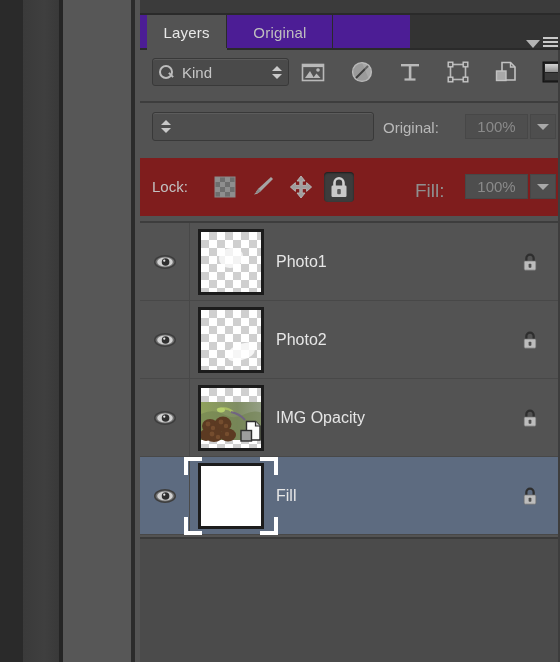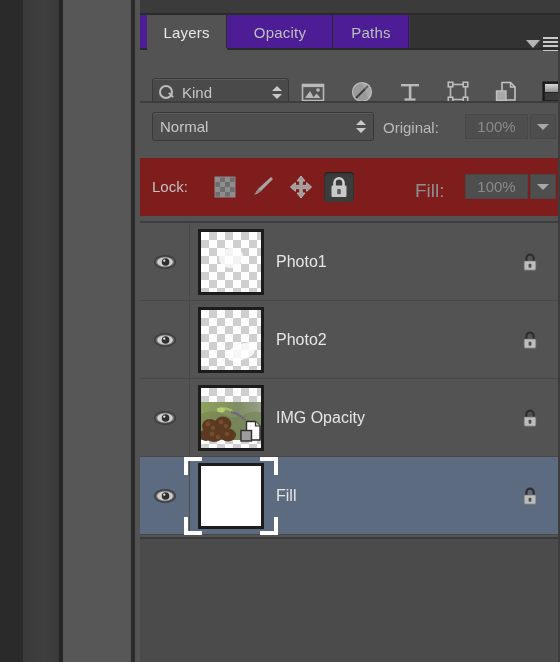--- a/index.html
+++ b/index.html
@@ -42,21 +42,21 @@
   .tabs-underline { position: absolute; left: 0; top: 48px; width: 420px; height: 2px; background: #2a2a2a; }
   .tab-active-underline { position: absolute; left: 7px; top: 48px; width: 80px; height: 2px; background: #535353; }
 
   .panel-menu { position: absolute; right: 2px; top: 22px; display: flex; align-items: center; gap: 3px; }
   .menu-tri { width: 0; height: 0; border-left: 7px solid transparent; border-right: 7px solid transparent;
               border-top: 8px solid #b4b4b4; }
   .menu-lines { display: flex; flex-direction: column; gap: 2px; }
   .menu-lines i { display: block; width: 15px; height: 2px; background: #c9c9c9; }
 
   
-  .filter-row { position: absolute; left: 0; top: 50px; width: 420px; height: 52px; background: #535353; margin-top: 20px; }
+  .filter-row { position: absolute; left: 0; top: 50px; width: 420px; height: 52px; background: #535353; }
   .kind-box {
     position: absolute; left: 12px; top: 8px; width: 137px; height: 28px;
     background: #4a4a4a; border: 1px solid #393939; border-radius: 3px;
     display: flex; align-items: center; padding: 0 6px;
     box-shadow: inset 0 1px 0 #5a5a5a;
   }
   .kind-label { flex: 1; font-size: 15px; color: #c6c6c6; margin-left: 8px; }
   .mag { width: 15px; height: 15px; position: relative; }
   .mag::before { content:""; position:absolute; left:0; top:0; width:10px; height:10px;
                  border:2px solid #bdbdbd; border-radius:50%; }
@@ -171,24 +171,21 @@
   <div class="panel">
 
     <div class="topbar"></div>
     <div class="topbar-line"></div>
 
     <div class="tabs">
       <div class="tab tab-layers active">
         <span>Layers</span>
       </div>
       <div class="tab tab-channels">
-        <span>Opacity</span>
-      </div>
-      <div class="tab tab-paths">
-        <span>Paths</span>
+        <span>Original</span>
       </div>
       <div class="tab-filler"></div>
 
       <div class="panel-menu">
         <span class="menu-tri"></span>
         <span class="menu-lines">
             <i></i>
             <i></i>
             <i></i>
             <i></i>
@@ -264,21 +261,20 @@
                 <stop offset="1" stop-color="#8f8f8f"></stop>
           </linearGradient>
             </defs>
         </svg>
       </div>
     </div>
     <div class="filter-sep"></div>
 
     <div class="blend-row">
       <div class="blend-box">
-        <span class="blend-label">Normal</span>
         <span class="spin">
           <span class="up"></span>
             <span class="dn"></span>
         </span>
       </div>
       <div class="opacity-label">Original:</div>
       <div class="opacity-val">100%</div>
       <div class="opacity-arrow">
         <span class="dn-tri"></span>
       </div>

